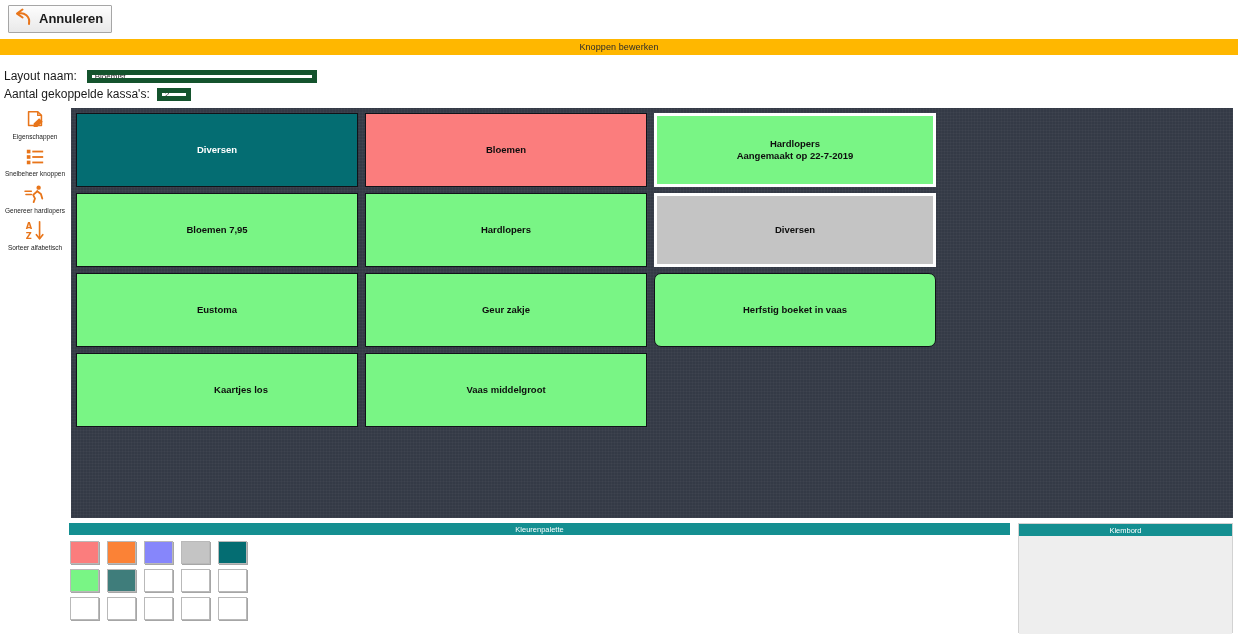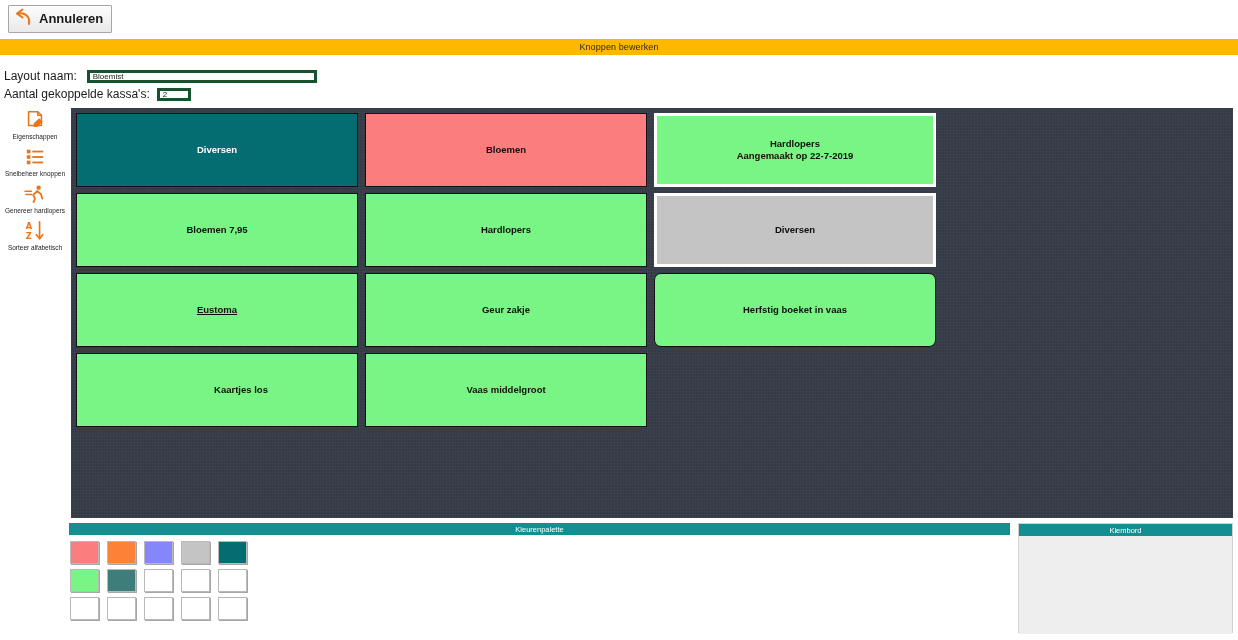--- a/index.html
+++ b/index.html
@@ -43,21 +43,21 @@
     background: #ffb700;
     display: flex; align-items: center; justify-content: center;
   }
   #titlebar .t { font-size: 9px; color: #2b2b2b; letter-spacing: .1px; }
 
   
   #formzone { position: absolute; left: 0; top: 56px; width: 1238px; height: 48px; background:#fff; }
   .frow { position: absolute; display: flex; align-items: center; }
   .flabel { font-size: 12px; color: #1a1a1a; }
   .finput {
-    border: 3px solid #14532d; background: #fff;
+    border: 5px solid #14532d; background: #fff;
     font-size: 8px; color: #1a1a1a;
     padding: 1px 3px; outline: none;
     font-family: "Liberation Sans", sans-serif;
   }
   #row-layout { left: 4px; top: 13px; }
   #row-layout .finput { width: 230px; height: 13px; margin-left: 10px; }
   #row-kassa { left: 4px; top: 31px; }
   #row-kassa .finput { width: 34px; height: 13px; margin-left: 7px; }
 
   
@@ -239,21 +239,21 @@
       </div>
       <div class="gcell">
         <div class="gbtn" style="background: rgb(121, 245, 133); color: rgb(14, 14, 14);">Hardlopers</div>
       </div>
       <div class="gcell">
         <div class="gbtn sel" style="background: rgb(196, 196, 196); color: rgb(14, 14, 14);">Diversen</div>
       </div>
     </div>
     <div class="grow">
       <div class="gcell">
-        <div class="gbtn" style="background: rgb(121, 245, 133); color: rgb(14, 14, 14); text-decoration: underline;">Eustoma</div>
+        <div class="gbtn" style="background: rgb(121, 245, 133); color: rgb(14, 14, 14);">Eustoma</div>
       </div>
       <div class="gcell">
         <div class="gbtn" style="background: rgb(121, 245, 133); color: rgb(14, 14, 14);">Geur zakje</div>
       </div>
       <div class="gcell">
         <div class="gbtn" style="background: rgb(121, 245, 133); color: rgb(14, 14, 14); border-radius: 7px;">Herfstig boeket in vaas</div>
       </div>
       <div class="gcell">
         <div class="gbtn empty"></div>
       </div>

